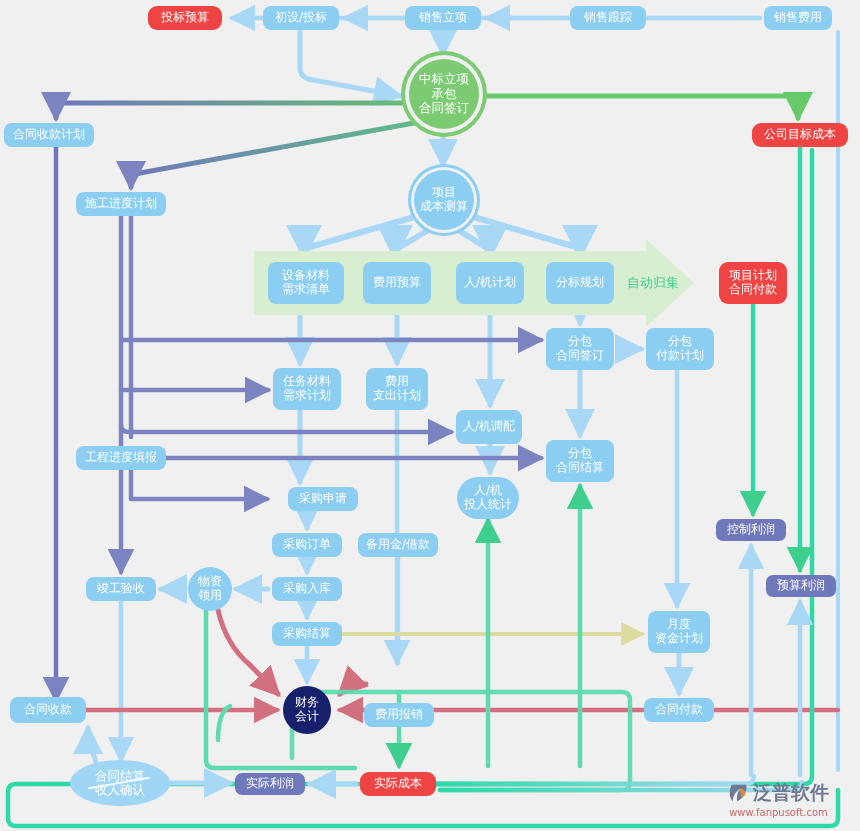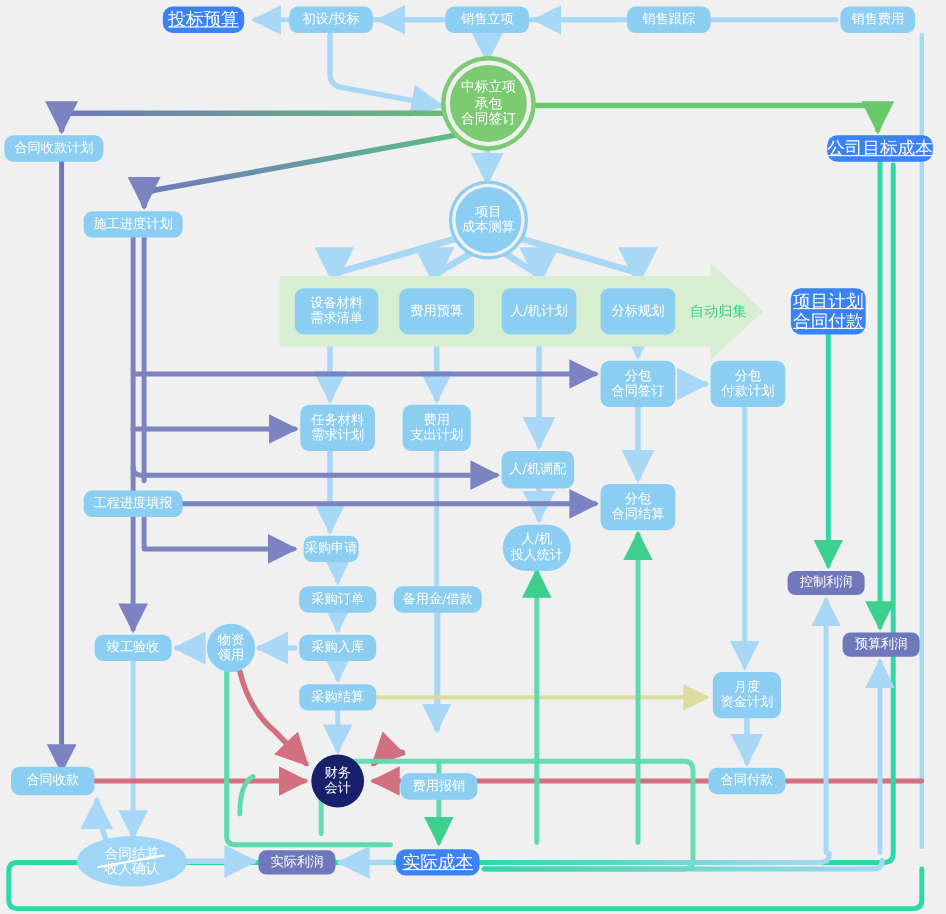--- a/index.html
+++ b/index.html
@@ -2,21 +2,21 @@
 <html><head>
 <meta charset="utf-8">
 <style>
   html,body{margin:0;padding:0;background:#fff;}
   body{font-family:"DejaVu Sans","Liberation Sans",sans-serif;}
   #stage{position:relative;width:860px;height:831px;background:#f0f0f0;overflow:hidden;}
   #edges{position:absolute;left:0;top:0;width:860px;height:831px;}
   .node{position:absolute;box-sizing:border-box;display:flex;align-items:center;justify-content:center;
         text-align:center;color:#fff;line-height:1.15;white-space:pre-line;z-index:5;}
   .blue{background:#8ccdf2;border-radius:8px;font-size:12px;}
-  .green{background:#3b82f6;border-radius:9px;font-size:16px;text-decoration:underline;}
+  .green{background:#ef4444;border-radius:9px;font-size:12px;}
   .purple{background:#6f78bb;border-radius:7px;font-size:12px;}
   .navy{background:#17206b;border-radius:50%;font-size:12px;}
   .circle{border-radius:50%;}
   .bigcircle{background:#7ccb72;font-size:12.5px;}
   .midcircle{background:#8ccdf2;font-size:12px;}
   .ellipse{background:#9fd6f5;border-radius:50%;font-size:12.5px;}
   .band{position:absolute;z-index:2;}
   .auto-label{position:absolute;color:#3ecf8e;font-size:13px;z-index:4;}
   .logo{position:absolute;z-index:20;display:flex;flex-direction:column;align-items:center;}
   .logo-row{display:flex;align-items:center;gap:3px;}
@@ -197,21 +197,21 @@
       <div class="node blue" style="left: 646px; top: 328px; width: 68px; height: 42px;">分包
 付款计划</div>
       <div class="node blue" style="left: 273px; top: 368px; width: 68px; height: 42px;">任务材料
 需求计划</div>
       <div class="node blue" style="left: 366px; top: 368px; width: 62px; height: 42px;">费用
 支出计划</div>
       <div class="node blue" style="left: 456px; top: 410px; width: 66px; height: 34px;">人/机调配</div>
       <div class="node blue" style="left: 76px; top: 446px; width: 90px; height: 24px;">工程进度填报</div>
       <div class="node blue" style="left: 546px; top: 440px; width: 68px; height: 42px;">分包
 合同结算</div>
-      <div class="node blue" style="left: 276px; top: 487px; width: 50px; height: 24px;">采购申请</div>
+      <div class="node blue" style="left: 288px; top: 487px; width: 70px; height: 24px;">采购申请</div>
       <div class="node blue" style="left: 457px; top: 477px; width: 62px; height: 42px; border-radius: 21px;">人/机
 投人统计</div>
       <div class="node blue" style="left: 272px; top: 533px; width: 70px; height: 24px;">采购订单</div>
       <div class="node blue" style="left: 358px; top: 533px; width: 80px; height: 24px;">备用金/借款</div>
       <div class="node blue" style="left: 86px; top: 577px; width: 70px; height: 24px;">竣工验收</div>
       <div class="node circle midcircle" style="left: 188px; top: 567px; width: 44px; height: 44px;">物资
 领用</div>
       <div class="node blue" style="left: 272px; top: 577px; width: 70px; height: 24px;">采购入库</div>
       <div class="node purple" style="left: 716px; top: 519px; width: 70px; height: 22px;">控制利润</div>
       <div class="node purple" style="left: 766px; top: 575px; width: 70px; height: 22px;">预算利润</div>
@@ -222,14 +222,24 @@
       <div class="node blue" style="left: 10px; top: 697px; width: 76px; height: 26px;">合同收款</div>
       <div class="node navy" style="left: 283px; top: 686px; width: 48px; height: 48px;">财务
 会计</div>
       <div class="node blue" style="left: 644px; top: 698px; width: 70px; height: 24px;">合同付款</div>
       <div class="node ellipse" style="left: 70px; top: 760px; width: 100px; height: 46px;"><span style="white-space: pre-line;">合同结算
 收人确认</span><div class="slashline" style="left: 18px; top: 22px;"></div></div>
       <div class="node purple" style="left: 235px; top: 773px; width: 70px; height: 22px;">实际利润</div>
       <div class="node green" style="left: 360px; top: 772px; width: 76px; height: 24px;">实际成本</div>
     </div>
 
+  <div class="logo" style="left:728px;top:780px;">
+    <div class="logo-row">
+      <svg class="logo-mark" viewBox="0 0 24 24">
+        <path d="M4,3 C1,9 1,16 5,21 C6,15 8,10 13,7 C10,13 9,17 10,21 C17,18 21,11 20,3 Z" fill="#6e7a94"></path>
+        <path d="M12,7 C16,7 19,9 19,12 C19,15 16,17 13,16 C15,14 15,11 12,10 Z" fill="#e08a3c"></path>
+      </svg>
+      <span class="logo-text">泛普软件</span>
+    </div>
+    <div class="logo-url">www.fanpusoft.com</div>
+  </div>
 
 </div>
 
 </body></html>

